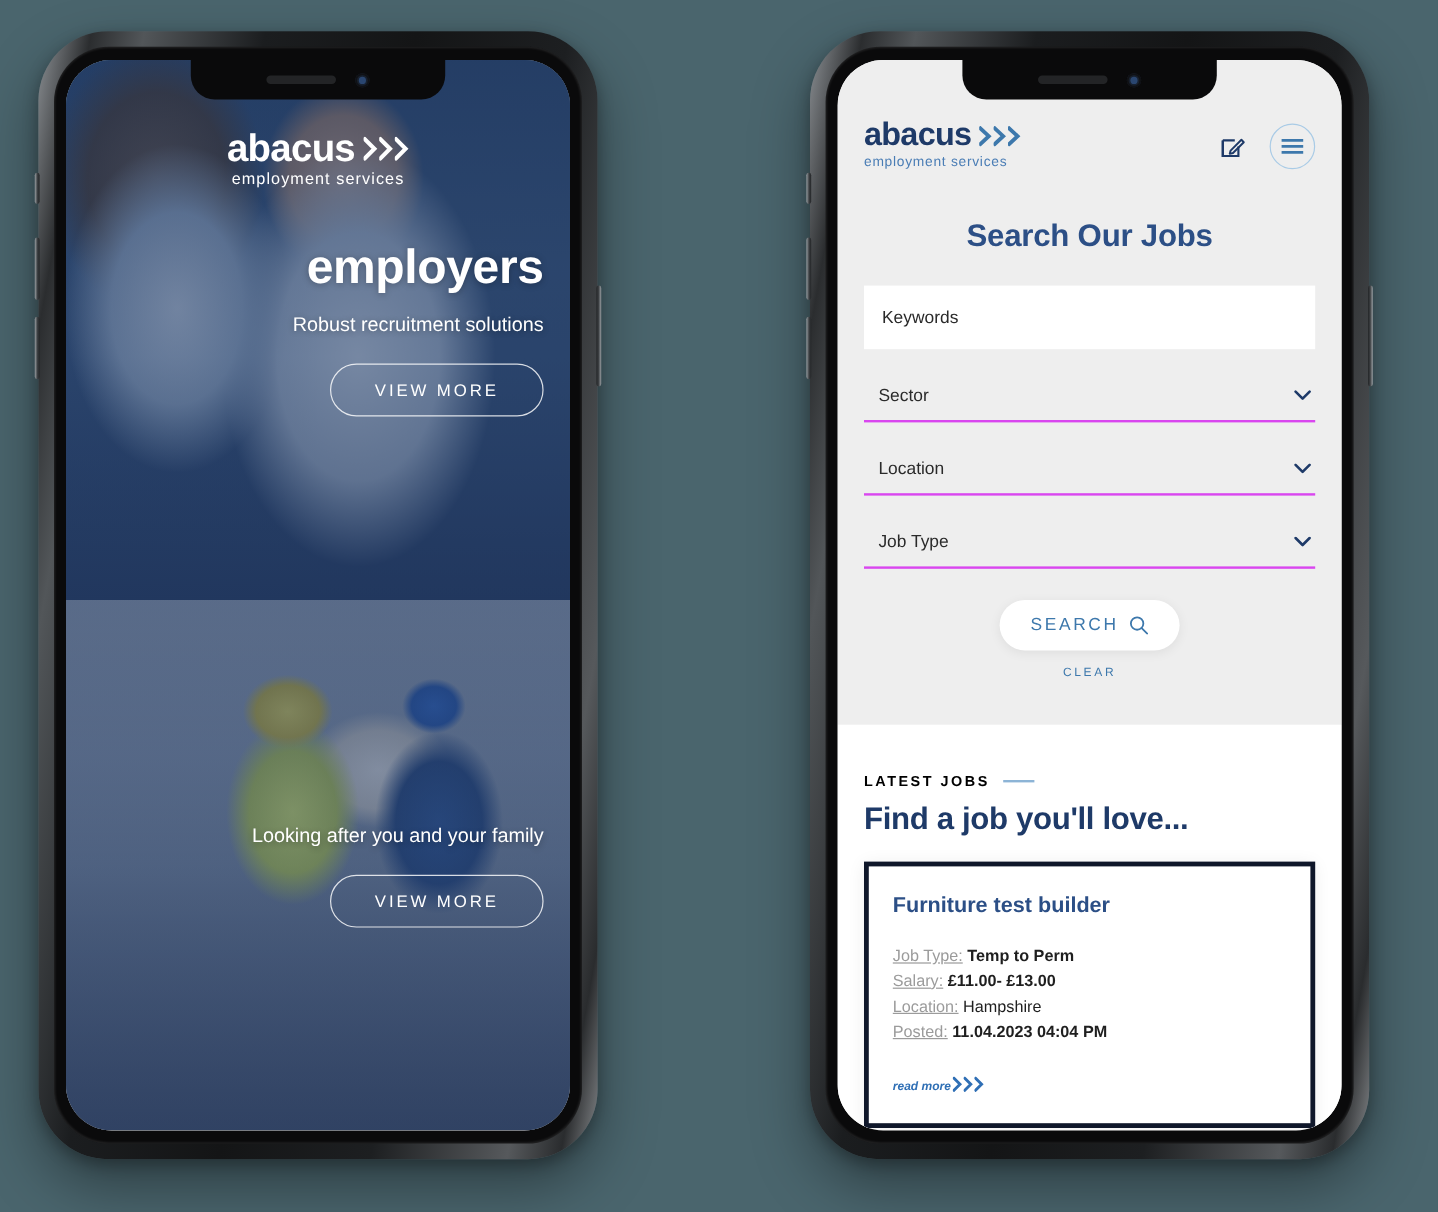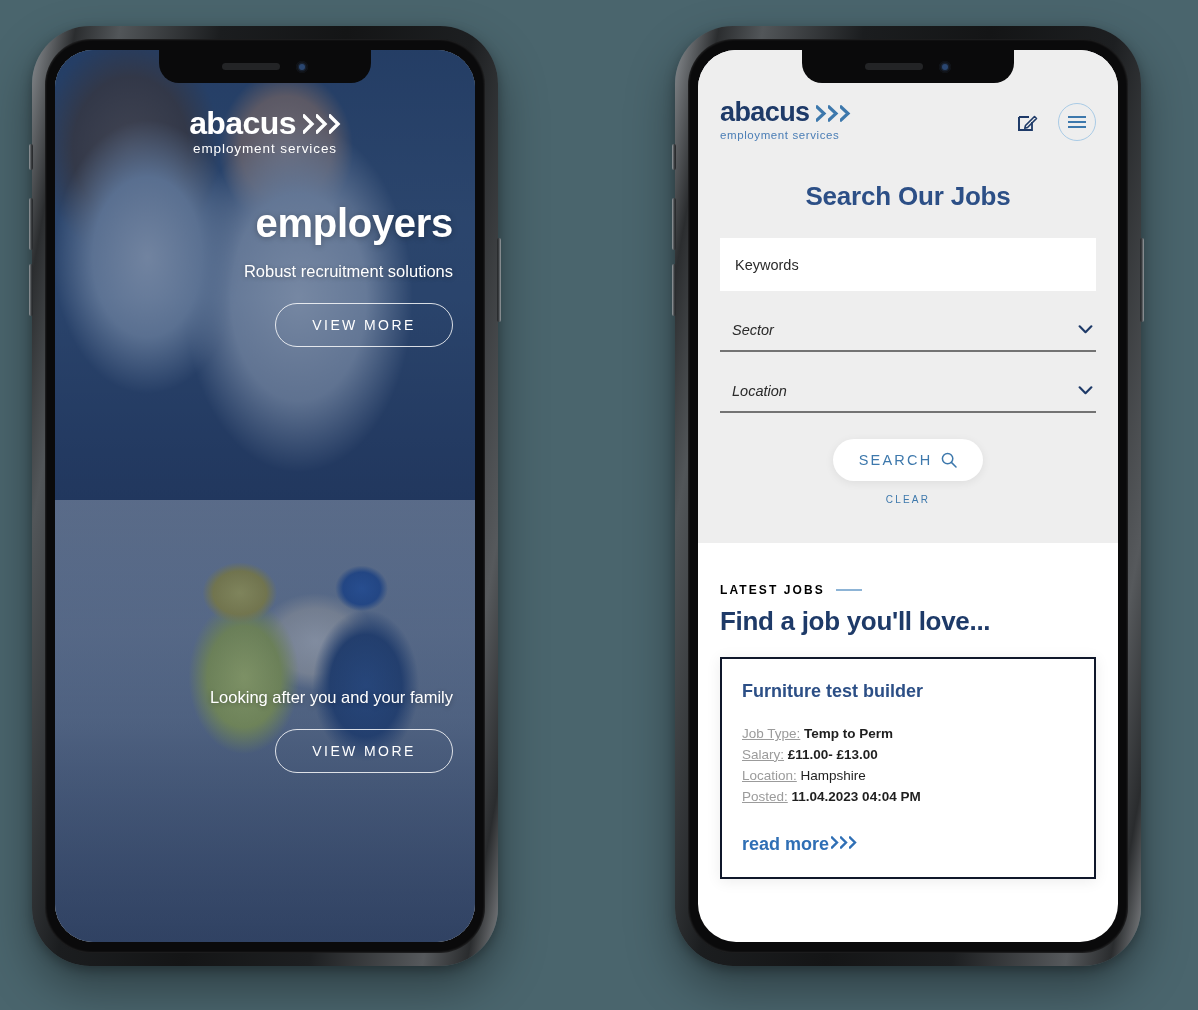--- a/index.html
+++ b/index.html
@@ -244,28 +244,27 @@
     border: none;
     height: 53px;
     padding: 0 15px;
     font-size: 14.5px;
     color: #2a2a2a;
     font-family: inherit;
   }
   .field-text::placeholder { color: #2a2a2a; opacity: 1; }
   .field-select {
     margin-top: 18px;
-    border-bottom: 2px solid #737373;
+    border-bottom: 2px solid #d946ef;
     display: flex;
     align-items: center;
     justify-content: space-between;
     height: 43px;
     padding: 0 3px 0 12px;
     cursor: pointer;
-    font-style: italic;
   }
   .field-select span { font-size: 14.5px; color: #2a2a2a; }
   .chev-down { width: 15px; height: 9px; }
 
   .search-actions { margin-top: 26px; text-align: center; }
   .search-btn {
     display: inline-flex; align-items: center; gap: 9px;
     background: #ffffff;
     border: none;
     border-radius: 24px;
@@ -301,43 +300,44 @@
     margin-top: 9px;
     color: #1e3a68;
     font-size: 26px;
     font-weight: 700;
     letter-spacing: -0.3px;
   }
 
   .job-card {
     margin-top: 20px;
     background: #ffffff;
-    border: 2px solid #0f172a;
+    border: 4px solid #0f172a;
     box-shadow: 0 2px 14px rgba(0,0,0,0.08);
     padding: 22px 20px 22px 20px;
   }
   .job-title {
     color: #2c4f86;
     font-size: 18px;
     font-weight: 600;
     margin-bottom: 22px;
   }
   .job-meta { font-size: 13.5px; line-height: 1.55; }
   .meta-label { color: #9b9b9b; text-decoration: underline; }
   .meta-value { color: #1f1f1f; font-weight: 600; }
   .meta-value.plain { font-weight: 400; }
   .read-more {
     margin-top: 26px;
     display: flex; align-items: center; gap: 2px;
     color: #2f6fb5;
-    font-size: 18px;
+    font-size: 10px;
     font-weight: 700;
     background: none; border: none; padding: 0;
     cursor: pointer;
     font-family: inherit;
+    font-style: italic;
   }
 </style>
 </head>
 <body>
 
 <div id="stage">
 
   <div class="phone" id="phone-left">
     <div class="btn-side btn-left" style="top:118px; height:26px;"></div>
     <div class="btn-side btn-left" style="top:172px; height:52px;"></div>
@@ -456,20 +456,26 @@
             </svg>
           </div>
 
           <div class="field-select">
             <span>Location</span>
             <svg class="chev-down" viewBox="0 0 16 10" aria-hidden="true">
               <path d="M1.5 1.5 L8 8 L14.5 1.5" stroke="#1e3a68" stroke-width="2.4" fill="none" stroke-linecap="round" stroke-linejoin="round"></path>
             </svg>
           </div>
 
+          <div class="field-select">
+            <span>Job Type</span>
+            <svg class="chev-down" viewBox="0 0 16 10" aria-hidden="true">
+              <path d="M1.5 1.5 L8 8 L14.5 1.5" stroke="#1e3a68" stroke-width="2.4" fill="none" stroke-linecap="round" stroke-linejoin="round"></path>
+            </svg>
+          </div>
 
           <div class="search-actions">
             <button class="search-btn">
               <span>SEARCH</span>
               <svg width="16" height="16" viewBox="0 0 16 16" aria-hidden="true">
                 <circle cx="6.6" cy="6.6" r="5.2" stroke="#3d78ac" stroke-width="1.5" fill="none"></circle>
                 <line x1="10.4" y1="10.4" x2="15" y2="15" stroke="#3d78ac" stroke-width="1.5" stroke-linecap="round"></line>
               </svg>
             </button>
             <button class="clear-btn">CLEAR</button>

